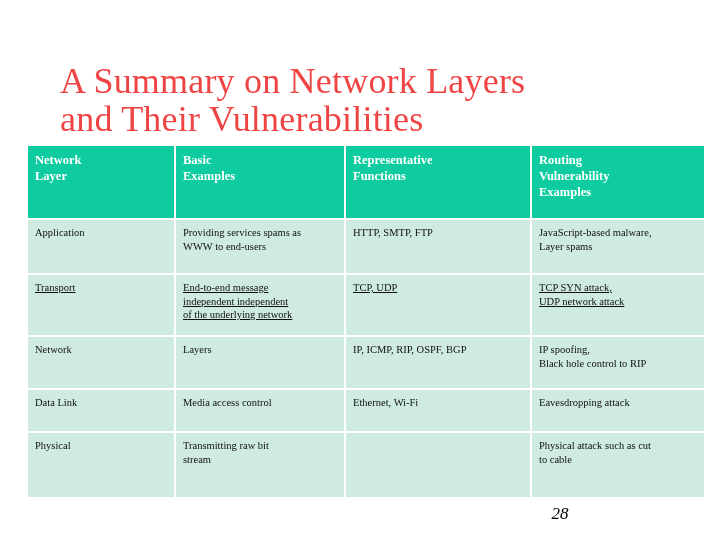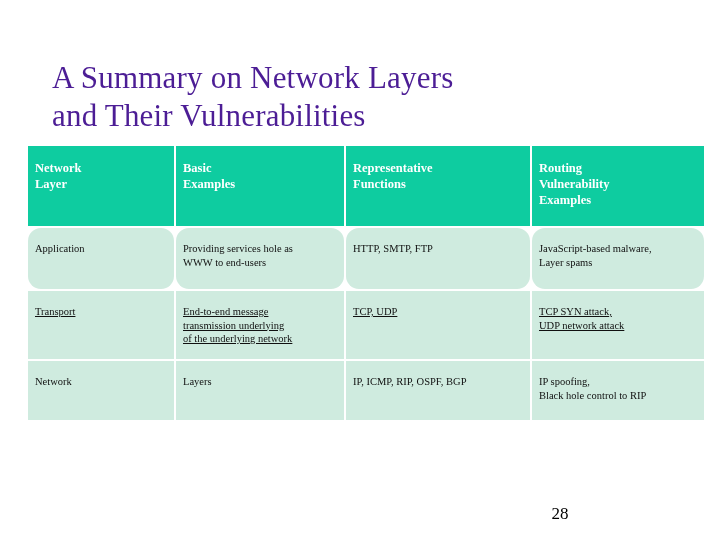--- a/index.html
+++ b/index.html
@@ -18,47 +18,47 @@
   #slide {
     position: absolute;
     left: 0;
     top: 0;
     width: 720px;
     height: 540px;
   }
 
   #slide-title {
     position: absolute;
-    left: 52px;
+    left: 60px;
     top: 38px;
     width: 600px;
-    color: #4c1d95;
+    color: #ef4444;
     font-family: "Liberation Serif", "DejaVu Serif", serif;
-    font-size: 31px;
+    font-size: 36px;
     line-height: 38px;
     font-weight: normal;
     letter-spacing: 0.2px;
     white-space: pre-line;
   }
 
   #layer-table {
     position: absolute;
     left: 26px;
     top: 144px;
     width: 674px;
     border-collapse: separate;
     border-spacing: 2px 2px;
     table-layout: fixed;
   }
 
   #layer-table th,
   #layer-table td {
     vertical-align: top;
     text-align: left;
-    padding: 14px 8px 6px 7px;
+    padding: 6px 8px 6px 7px;
     font-weight: normal;
   }
 
   #layer-table thead th {
     background: #0ECCA0;
     color: #ffffff;
     font-size: 12.5px;
     line-height: 16px;
     font-weight: bold;
     height: 60px;
@@ -72,36 +72,37 @@
     font-size: 10.5px;
     line-height: 13.5px;
     white-space: pre-line;
   }
 
   .col-layer   { width: 146px; }
   .col-func    { width: 168px; }
   .col-proto   { width: 184px; }
   .col-vuln    { width: 172px; }
 
-  .r-app  td { height: 41px; border-radius: 13px; }
+  .r-app  td { height: 41px; }
   .r-tra  td { height: 48px; text-decoration: underline; }
   .r-net  td { height: 39px; }
   .r-dat  td { height: 29px; }
   .r-phy  td { height: 52px; }
 
   #page-number {
     position: absolute;
     left: 540px;
     top: 504px;
     width: 40px;
     text-align: center;
     color: #000000;
     font-family: "Liberation Serif", "DejaVu Serif", serif;
     font-size: 17px;
     line-height: 20px;
+    font-style: italic;
   }
 </style>
 </head>
 <body>
 
 <div id="slide">
 
   <h1 id="slide-title">A Summary on Network Layers
 and Their Vulnerabilities</h1>
 
@@ -121,40 +122,54 @@
         <th>Representative
 Functions</th>
         <th>Routing
 Vulnerability
 Examples</th>
       </tr>
     </thead>
     <tbody>
       <tr class="r-app">
         <td>Application</td>
-        <td>Providing services hole as
+        <td>Providing services spams as
 WWW to end-users</td>
         <td>HTTP, SMTP, FTP</td>
         <td>JavaScript-based malware,
 Layer spams</td>
       </tr>
       <tr class="r-tra">
         <td>Transport</td>
         <td>End-to-end message
-transmission underlying
+independent independent
 of the underlying network</td>
         <td>TCP, UDP</td>
         <td>TCP SYN attack,
 UDP network attack</td>
       </tr>
       <tr class="r-net">
         <td>Network</td>
         <td>Layers</td>
         <td>IP, ICMP, RIP, OSPF, BGP</td>
         <td>IP spoofing,
 Black hole control to RIP</td>
       </tr>
+      <tr class="r-dat">
+        <td>Data Link</td>
+        <td>Media access control</td>
+        <td>Ethernet, Wi-Fi</td>
+        <td>Eavesdropping attack</td>
+      </tr>
+      <tr class="r-phy">
+        <td>Physical</td>
+        <td>Transmitting raw bit
+stream</td>
+        <td></td>
+        <td>Physical attack such as cut
+to cable</td>
+      </tr>
     </tbody>
   </table>
 
   <div id="page-number">28</div>
 
 </div>
 
 </body></html>

